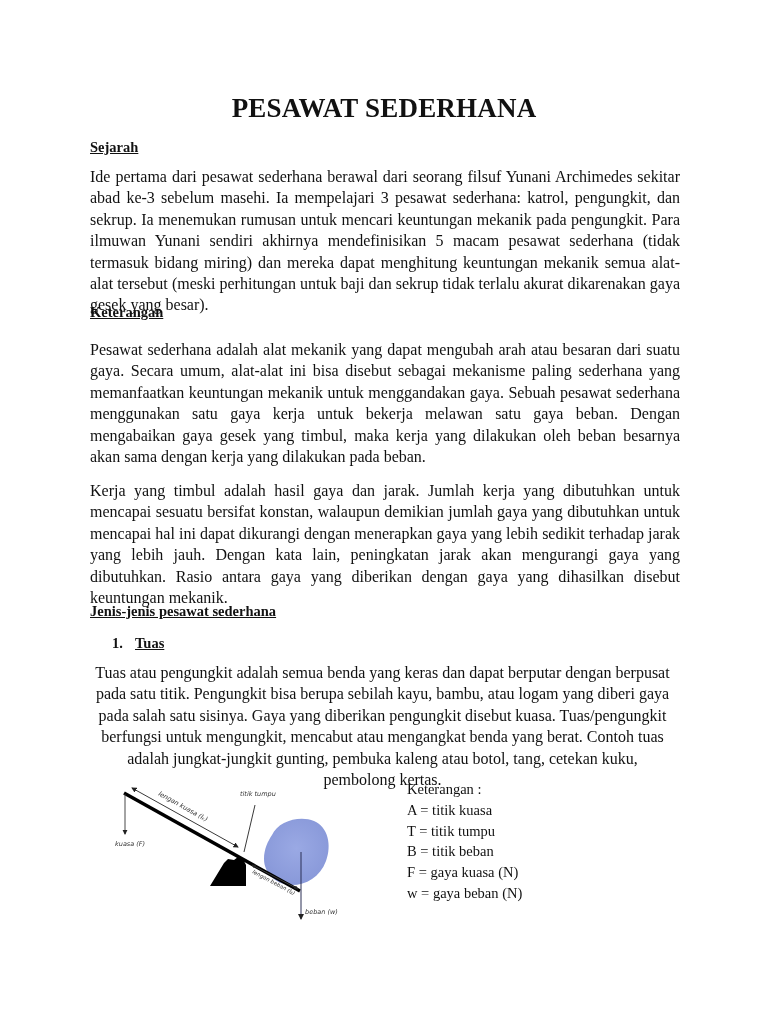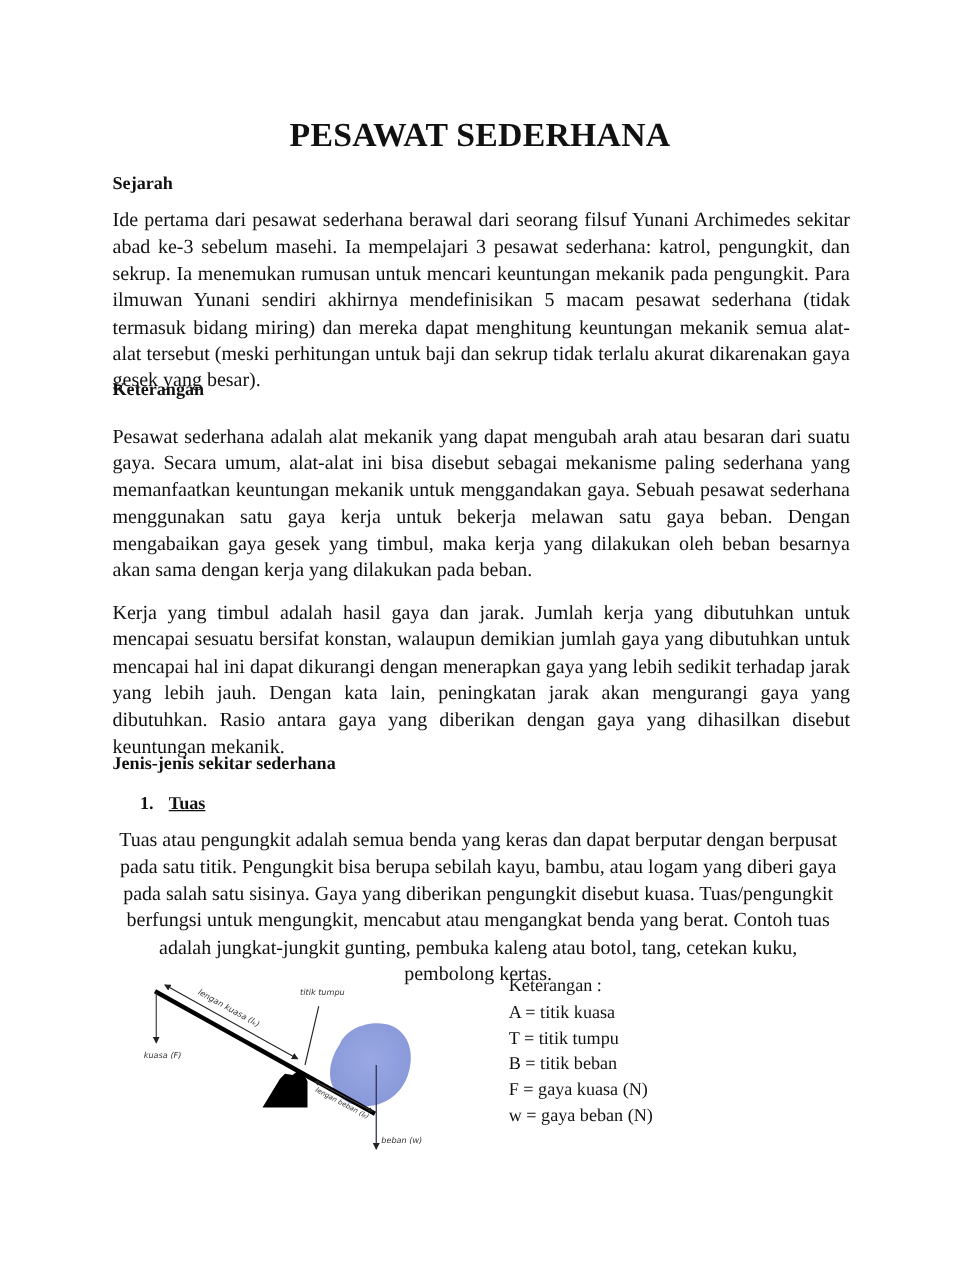--- a/index.html
+++ b/index.html
@@ -32,20 +32,21 @@
       font-size: 27px;
       letter-spacing: 0.2px;
       line-height: 32px;
     }
     .heading {
       position: absolute;
       left: 90px;
       font-weight: bold;
       font-size: 14.5px;
       line-height: 18px;
+      text-decoration: underline;
     }
     .para {
       position: absolute;
       left: 90px;
       width: 590px;
       font-size: 16px;
       line-height: 21.4px;
       text-align: justify;
     }
     .para.left { text-align: center; }
@@ -94,21 +95,21 @@
   </div>
 
   <div class="heading" style="top:303px;">Keterangan</div>
   <div class="para" style="top:339px;">
     <p>Pesawat sederhana adalah alat mekanik yang dapat mengubah arah atau besaran dari suatu gaya. Secara umum, alat-alat ini bisa disebut sebagai mekanisme paling sederhana yang memanfaatkan keuntungan mekanik untuk menggandakan gaya. Sebuah pesawat sederhana menggunakan satu gaya kerja untuk bekerja melawan satu gaya beban. Dengan mengabaikan gaya gesek yang timbul, maka kerja yang dilakukan oleh beban besarnya akan sama dengan kerja yang dilakukan pada beban.</p>
   </div>
   <div class="para" style="top:480px;">
     <p>Kerja yang timbul adalah hasil gaya dan jarak. Jumlah kerja yang dibutuhkan untuk mencapai sesuatu bersifat konstan, walaupun demikian jumlah gaya yang dibutuhkan untuk mencapai hal ini dapat dikurangi dengan menerapkan gaya yang lebih sedikit terhadap jarak yang lebih jauh. Dengan kata lain, peningkatan jarak akan mengurangi gaya yang dibutuhkan. Rasio antara gaya yang diberikan dengan gaya yang dihasilkan disebut keuntungan mekanik.</p>
   </div>
 
-  <div class="heading" style="top:602px;">Jenis-jenis sekitar sederhana</div>
+  <div class="heading" style="top:602px;">Jenis-jenis pesawat sederhana</div>
   <div class="list-item" style="top:634px;text-decoration:underline;">
     <span class="num">1.</span><span>Tuas</span>
   </div>
   <div class="para left" style="top:662px; width:585px;">
     <p>Tuas  atau pengungkit adalah semua benda yang keras dan dapat berputar dengan berpusat pada satu titik. Pengungkit bisa berupa sebilah kayu, bambu, atau logam yang diberi gaya pada salah satu sisinya. Gaya yang diberikan pengungkit disebut kuasa. Tuas/pengungkit berfungsi untuk mengungkit, mencabut atau mengangkat benda yang berat. Contoh tuas adalah jungkat-jungkit gunting, pembuka kaleng atau botol, tang, cetekan kuku, pembolong kertas.</p>
   </div>
 
   <div class="diagram">
     <svg width="270" height="150" viewBox="0 0 270 150" xmlns="http://www.w3.org/2000/svg">
       <defs>

